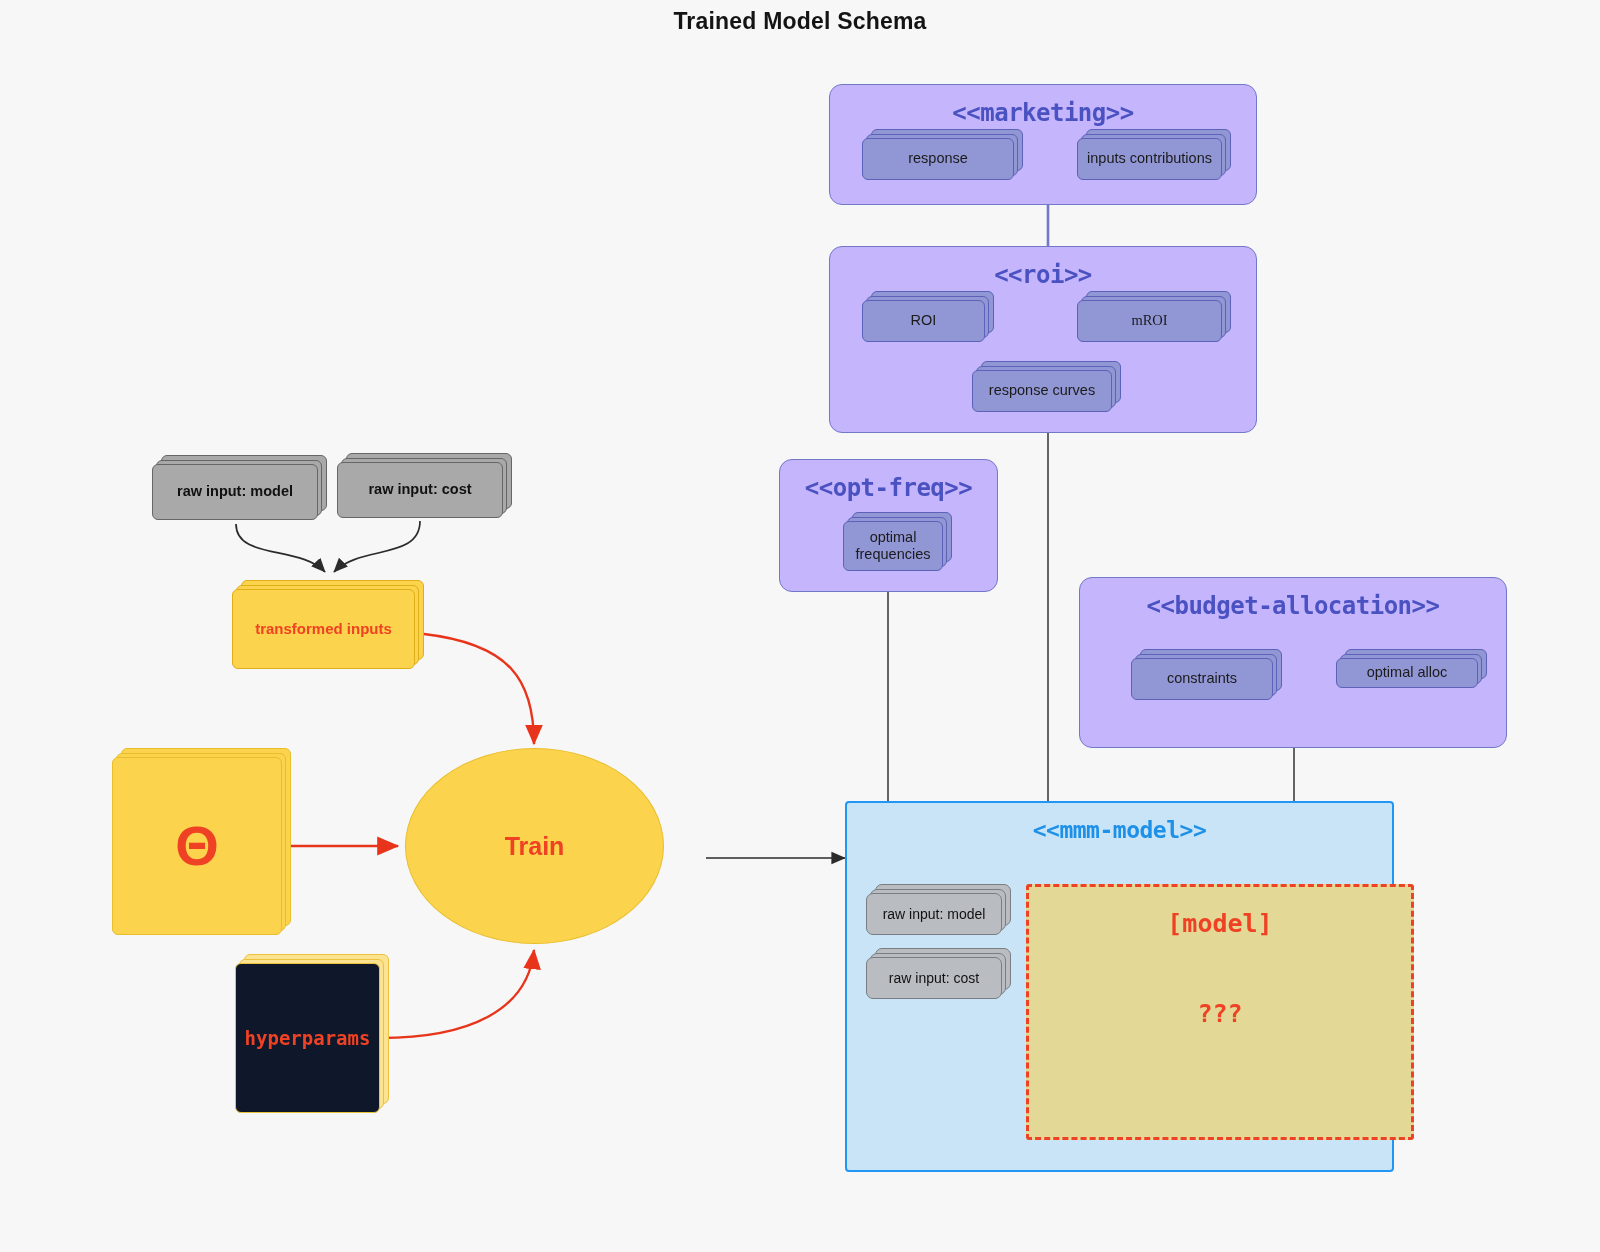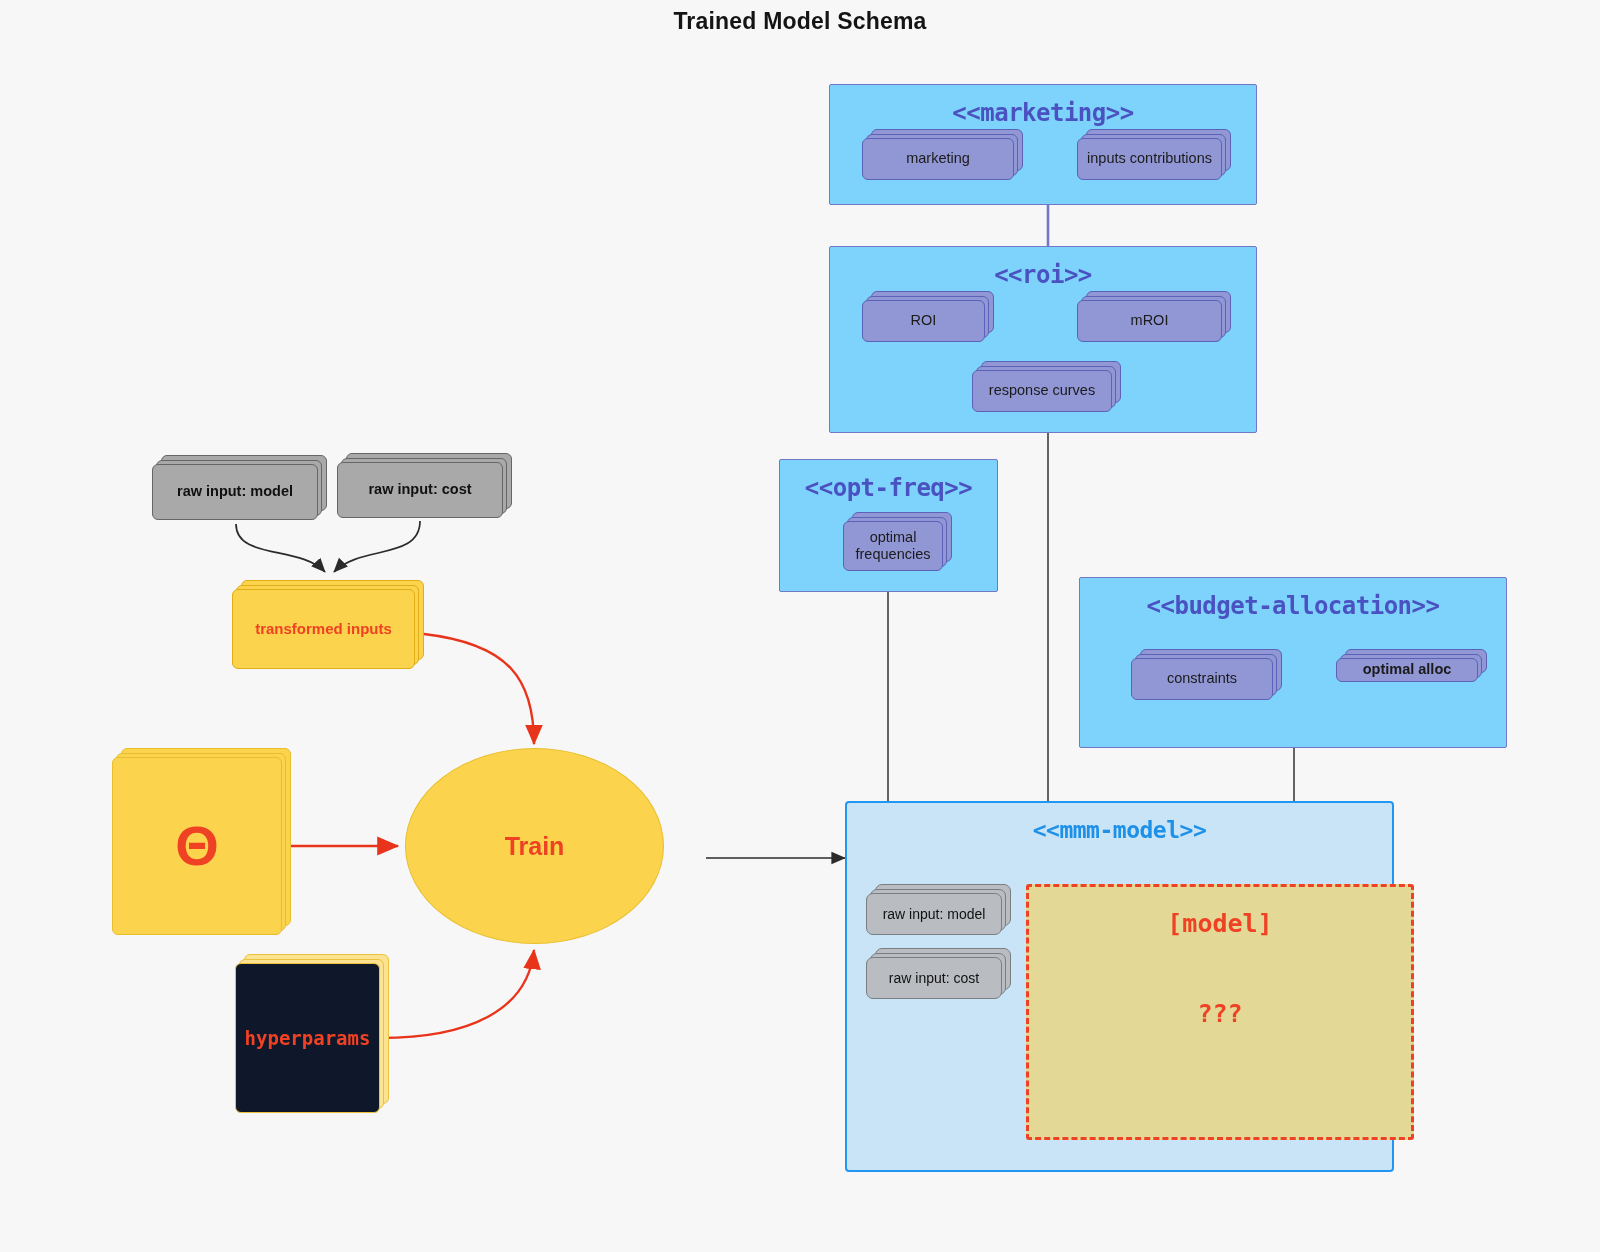--- a/index.html
+++ b/index.html
@@ -18,23 +18,23 @@
     font-size: 23px; font-weight: bold; color: #141414;
     letter-spacing: .2px;
   }
 
   
   #links { position: absolute; left: 0; top: 0; width: 1600px; height: 1252px; pointer-events: none; }
 
   
   .pkg {
     position: absolute;
-    background: #7dd3fc;
+    background: #c4b5fd;
     border: 1.6px solid #7277c8;
-    border-radius: 2px;
+    border-radius: 13px;
   }
   .pkg.blue {
     background: #c9e3f7;
     border: 2.2px solid #2196f3;
     border-radius: 4px;
   }
   .pkg-title {
     position: absolute; left: 0; top: 14px; width: 100%;
     text-align: center;
     font-family: "DejaVu Sans Mono", monospace;
@@ -192,37 +192,37 @@
 
     <line x1="706" y1="858" x2="845" y2="858" stroke="#2b2b2b" stroke-width="1.7" marker-end="url(#arr-dark)"></line>
   </svg>
 
   <div class="pkg" style="left:829px; top:84px; width:428px; height:121px;">
     <div class="pkg-title">&lt;&lt;marketing&gt;&gt;</div>
   </div>
   <div class="card purple" style="left:862px; top:138px; width:152px; height:42px;">
     <div class="back"></div>
     <div class="back2"></div>
-    <div class="front">marketing</div>
+    <div class="front">response</div>
   </div>
   <div class="card purple" style="left:1077px; top:138px; width:145px; height:42px;">
     <div class="back"></div>
     <div class="back2"></div>
     <div class="front">inputs contributions</div>
   </div>
 
   <div class="pkg" style="left:829px; top:246px; width:428px; height:187px;">
     <div class="pkg-title">&lt;&lt;roi&gt;&gt;</div>
   </div>
   <div class="card purple" style="left:862px; top:300px; width:123px; height:42px;">
     <div class="back"></div>
     <div class="back2"></div>
     <div class="front">ROI</div>
   </div>
-  <div class="card purple" style="left:1077px; top:300px; width:145px; height:42px;">
+  <div class="card purple" style="left:1077px; top:300px; width:145px; height:42px;font-family:Liberation Serif, serif;">
     <div class="back"></div>
     <div class="back2"></div>
     <div class="front">mROI</div>
   </div>
   <div class="card purple" style="left:972px; top:370px; width:140px; height:42px;">
     <div class="back"></div>
     <div class="back2"></div>
     <div class="front">response curves</div>
   </div>
 
@@ -237,21 +237,21 @@
   </div>
 
   <div class="pkg" style="left:1079px; top:577px; width:428px; height:171px;">
     <div class="pkg-title">&lt;&lt;budget-allocation&gt;&gt;</div>
   </div>
   <div class="card purple" style="left:1131px; top:658px; width:142px; height:42px;">
     <div class="back"></div>
     <div class="back2"></div>
     <div class="front">constraints</div>
   </div>
-  <div class="card purple" style="left:1336px; top:658px; width:142px; height:24px;font-weight:bold;">
+  <div class="card purple" style="left:1336px; top:658px; width:142px; height:30px;">
     <div class="back"></div>
     <div class="back2"></div>
     <div class="front">optimal alloc</div>
   </div>
 
   <div class="pkg blue" style="left:845px; top:801px; width:549px; height:371px;">
     <div class="pkg-title">&lt;&lt;mmm-model&gt;&gt;</div>
   </div>
   <div class="card grey soft" style="left:866px; top:893px; width:136px; height:42px;">
     <div class="back"></div>

